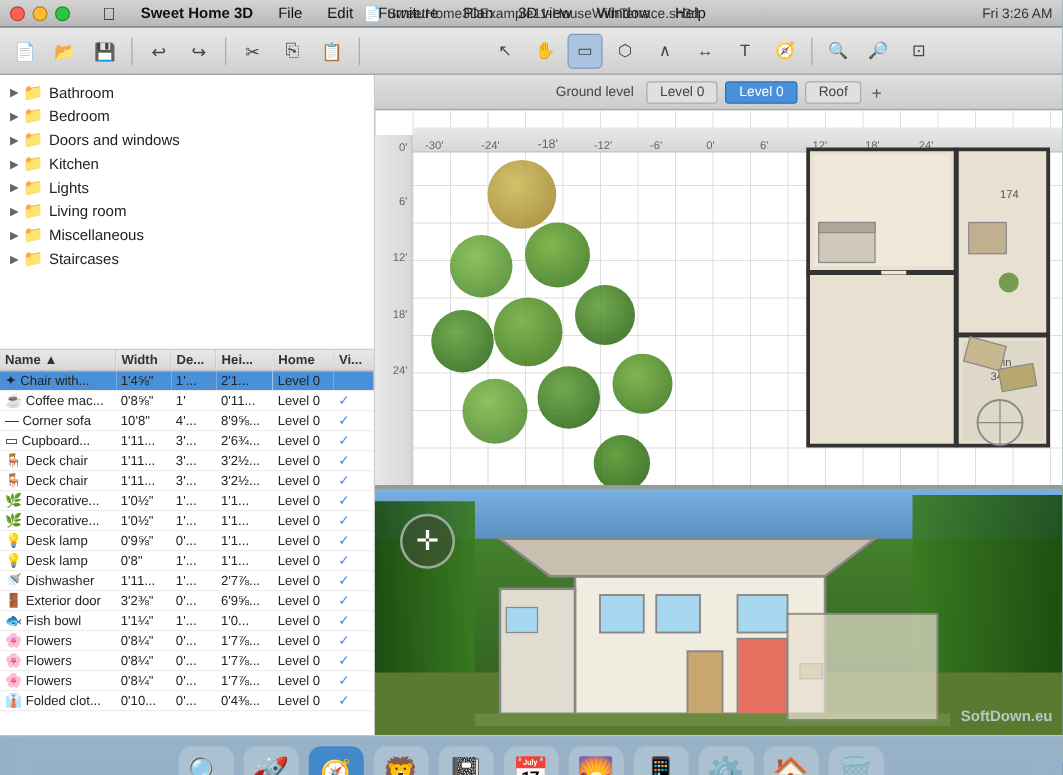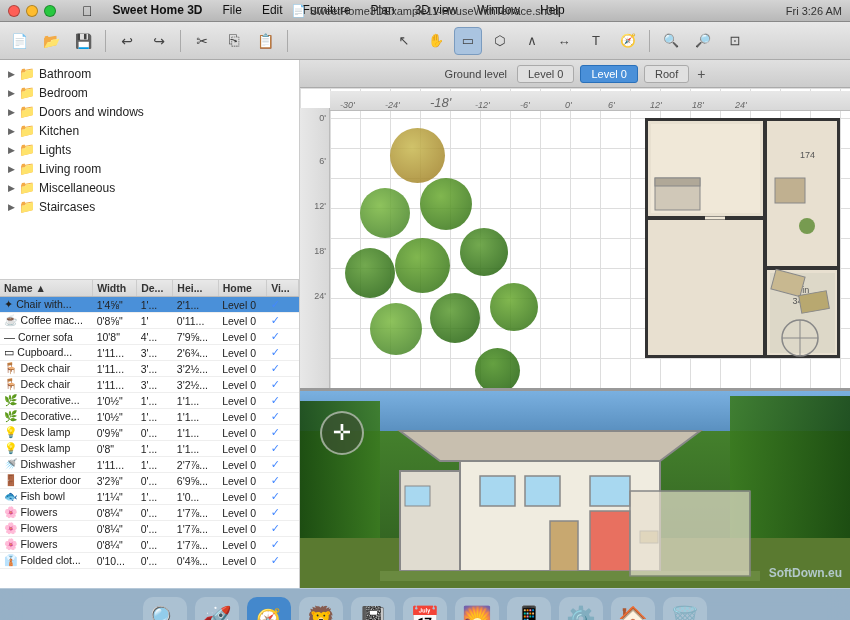--- a/index.html
+++ b/index.html
@@ -168,29 +168,28 @@
     .floor-plan-grid {
       position: absolute;
       inset: 0;
       background-image: 
         linear-gradient(to right, #ddd 1px, transparent 1px),
         linear-gradient(to bottom, #ddd 1px, transparent 1px);
       background-size: 30px 30px;
     }
     .ruler-top {
       position: absolute;
-      top: 3px; left: 30px; right: 0;
+      top: 14px; left: 30px; right: 0;
       height: 20px;
       background: linear-gradient(to bottom, #e8e8e8, #d8d8d8);
       border-bottom: 1px solid #bbb;
       display: flex;
       align-items: flex-end;
       font-size: 9px;
       color: #666;
-      font-style: italic;
     }
     .ruler-left {
       position: absolute;
       top: 20px; left: 0; bottom: 0;
       width: 30px;
       background: linear-gradient(to right, #e8e8e8, #d8d8d8);
       border-right: 1px solid #bbb;
       display: flex;
       flex-direction: column;
       align-items: flex-end;
@@ -405,21 +404,21 @@
       <td>0'8⅝"</td>
       <td>1'</td>
       <td>0'11...</td>
       <td>Level 0</td>
       <td><span class="check-icon">✓</span></td>
     </tr>
             <tr>
       <td><span class="row-icon">—</span> Corner sofa</td>
       <td>10'8"</td>
       <td>4'...</td>
-      <td>7'9⅝...</td>
+      <td>8'9⅝...</td>
       <td>Level 0</td>
       <td><span class="check-icon">✓</span></td>
     </tr>
             <tr>
       <td><span class="row-icon">▭</span> Cupboard...</td>
       <td>1'11...</td>
       <td>3'...</td>
       <td>2'6¾...</td>
       <td>Level 0</td>
       <td><span class="check-icon">✓</span></td>
@@ -542,21 +541,21 @@
       <div class="level-tab">Roof</div>
       <span class="level-add">+</span>
     </div>
 
     <div class="floor-plan">
       <div class="floor-plan-grid"></div>
 
       <div class="ruler-top">
         <span style="position:absolute;left:10px;font-size:9px;color:#666;">-30'</span>
         <span style="position:absolute;left:55px;font-size:9px;color:#666;">-24'</span>
-        <span style="position:absolute;left:100px;font-size:13px;color:#666;">-18'</span>
+        <span style="position:absolute;left:100px;font-size:10px;color:#666;">-18'</span>
         <span style="position:absolute;left:145px;font-size:9px;color:#666;">-12'</span>
         <span style="position:absolute;left:190px;font-size:9px;color:#666;">-6'</span>
         <span style="position:absolute;left:235px;font-size:9px;color:#666;">0'</span>
         <span style="position:absolute;left:278px;font-size:9px;color:#666;">6'</span>
         <span style="position:absolute;left:320px;font-size:9px;color:#666;">12'</span>
         <span style="position:absolute;left:362px;font-size:9px;color:#666;">18'</span>
         <span style="position:absolute;left:405px;font-size:9px;color:#666;">24'</span>
       </div>
 
       <div class="ruler-left">

